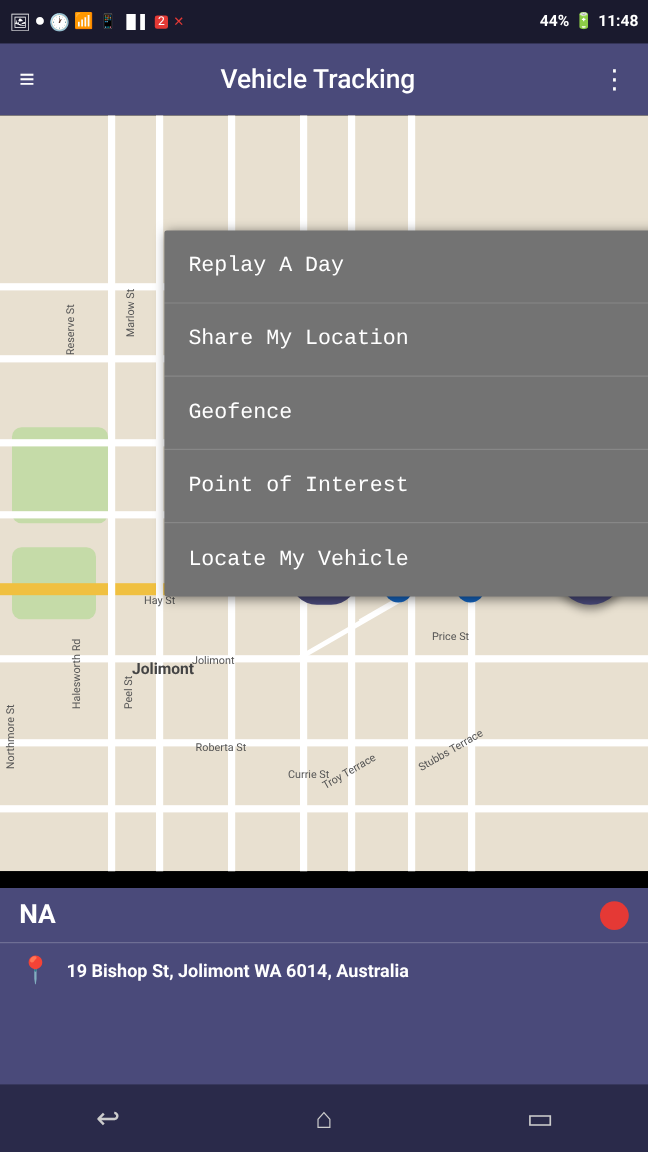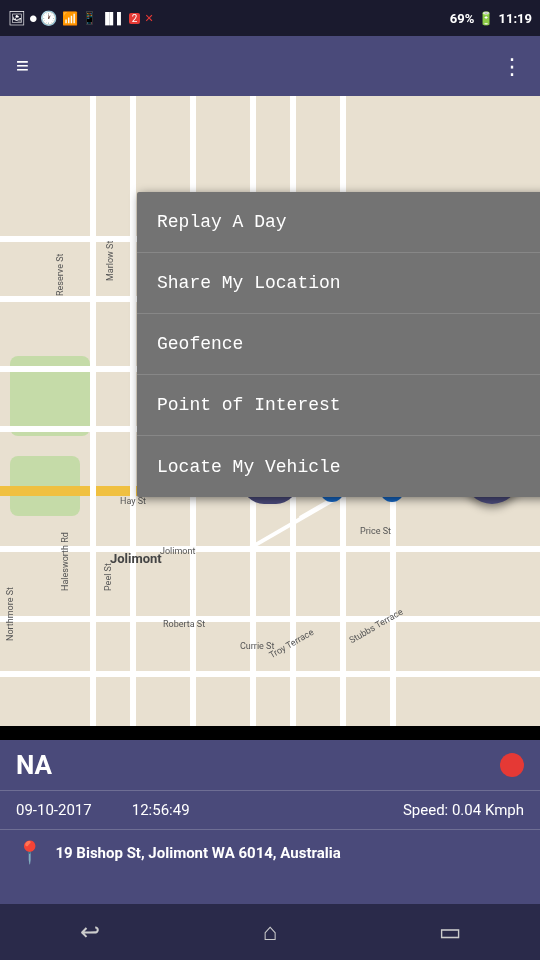--- a/index.html
+++ b/index.html
@@ -171,21 +171,21 @@
 
     #info-top {
       display: flex;
       align-items: center;
       justify-content: space-between;
       padding: 10px 16px;
       border-bottom: 1px solid rgba(255,255,255,0.2);
     }
     .vehicle-id {
       color: white;
-      font-size: 26px;
+      font-size: 22px;
       font-weight: bold;
       text-align: center;
     }
     .status-red-dot {
       width: 24px;
       height: 24px;
       background: #e53935;
       border-radius: 50%;
     }
 
@@ -251,28 +251,29 @@
     <span style="font-size:14px;">🖼</span>
     <span style="font-size:14px;">⏺</span>
     <span style="font-size:14px;">🕐</span>
     <span style="font-size:13px;">📶</span>
     <span style="font-size:12px;">📱</span>
     <span style="font-size:11px;">▐▌▌</span>
     <span style="background:#e53935;color:white;font-size:10px;padding:0 3px;border-radius:2px;">2</span>
     <span style="color:#e53935;font-size:11px;">✕</span>
   </div>
   <div class="status-right">
-    <span>69%</span>
+    <span>44%</span>
     <span>🔋</span>
-    <span>11:19</span>
+    <span>11:48</span>
   </div>
 </div>
 
 <div id="nav-bar">
   <span class="hamburger-icon">≡</span>
+  <span class="nav-title">Vehicle Tracking</span>
   <span class="more-icon">⋮</span>
 </div>
 
 <div id="map-area">
   <div id="map-bg">
 
     <div class="map-park" style="left:10px;top:260px;width:80px;height:80px;border-radius:8px;"></div>
     <div class="map-park" style="left:10px;top:360px;width:70px;height:60px;border-radius:8px;"></div>
 
     <div class="map-road-h" style="left:0;top:140px;width:540px;"></div>
@@ -330,25 +331,20 @@
   <div id="fab-button">+</div>
 
   <div id="chevron-btn" style="font-size:28px;">⌄</div>
 </div>
 
 <div id="info-panel">
   <div id="info-top">
     <span class="vehicle-id">NA</span>
     <div class="status-red-dot"></div>
   </div>
-  <div id="info-middle">
-    <span class="info-date">09-10-2017</span>
-    <span class="info-time">12:56:49</span>
-    <span class="info-speed">Speed: 0.04 Kmph</span>
-  </div>
   <div id="info-bottom">
     <span class="location-icon">📍</span>
     <span class="address-text">19 Bishop St, Jolimont WA 6014, Australia</span>
   </div>
 </div>
 
 <div id="bottom-nav">
   <div class="nav-icon">↩</div>
   <div class="nav-icon">⌂</div>
   <div class="nav-icon">▭</div>

